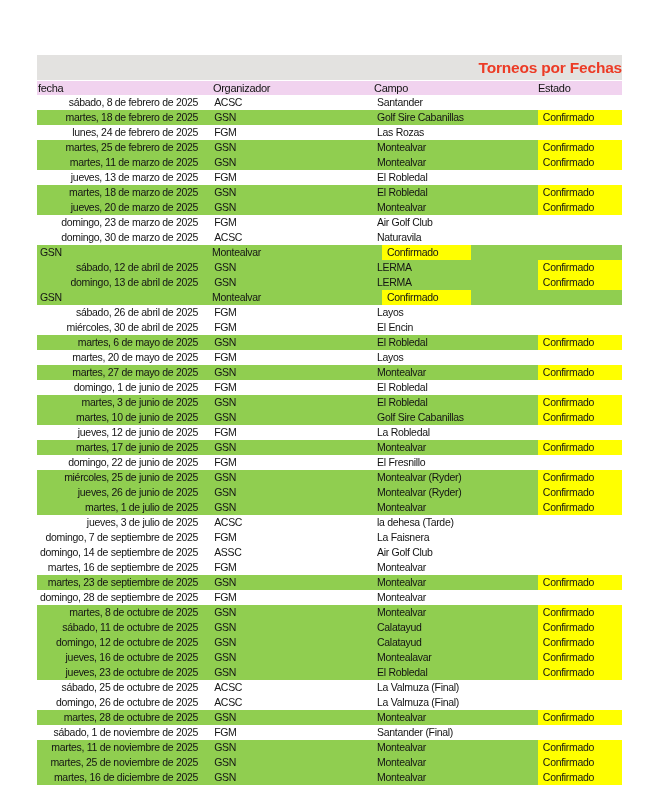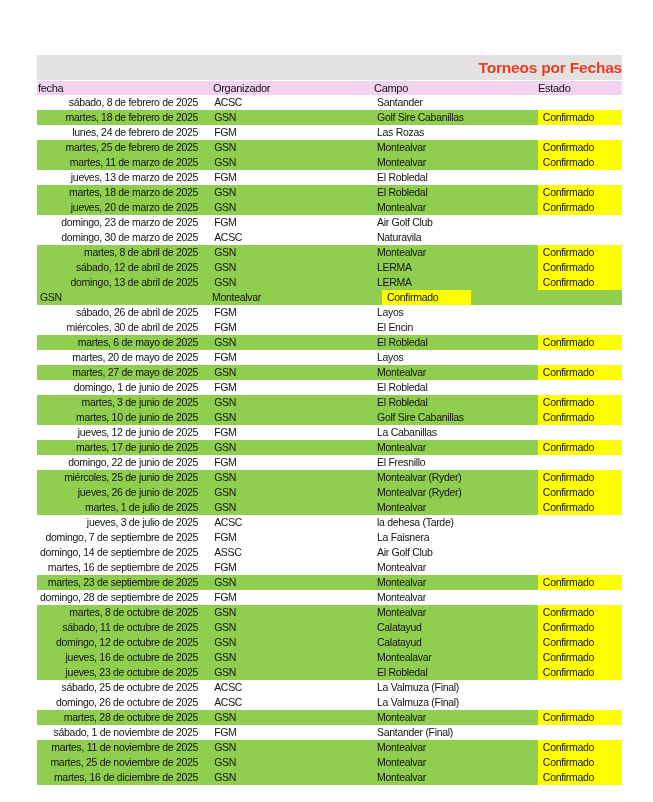--- a/index.html
+++ b/index.html
@@ -127,21 +127,20 @@
         <div class="cell col-campo">Air Golf Club</div>
         <div class="cell col-estado"></div>
       </div>
       <div class="data-row">
         <div class="cell col-fecha">domingo, 30 de marzo de 2025</div>
         <div class="cell col-org">ACSC</div>
         <div class="cell col-campo">Naturavila</div>
         <div class="cell col-estado"></div>
       </div>
       <div class="data-row green">
-        <div class="cell col-fecha">martes, 8 de abril de 2025</div>
         <div class="cell col-org">GSN</div>
         <div class="cell col-campo">Montealvar</div>
         <div class="cell col-estado">Confirmado</div>
       </div>
       <div class="data-row green">
         <div class="cell col-fecha">sábado, 12 de abril de 2025</div>
         <div class="cell col-org">GSN</div>
         <div class="cell col-campo">LERMA</div>
         <div class="cell col-estado">Confirmado</div>
       </div>
@@ -200,21 +199,21 @@
       </div>
       <div class="data-row green">
         <div class="cell col-fecha">martes, 10 de junio de 2025</div>
         <div class="cell col-org">GSN</div>
         <div class="cell col-campo">Golf Sire Cabanillas</div>
         <div class="cell col-estado">Confirmado</div>
       </div>
       <div class="data-row">
         <div class="cell col-fecha">jueves, 12 de junio de 2025</div>
         <div class="cell col-org">FGM</div>
-        <div class="cell col-campo">La Cabanillas</div>
+        <div class="cell col-campo">La Robledal</div>
         <div class="cell col-estado"></div>
       </div>
       <div class="data-row green">
         <div class="cell col-fecha">martes, 17 de junio de 2025</div>
         <div class="cell col-org">GSN</div>
         <div class="cell col-campo">Montealvar</div>
         <div class="cell col-estado">Confirmado</div>
       </div>
       <div class="data-row">
         <div class="cell col-fecha">domingo, 22 de junio de 2025</div>

